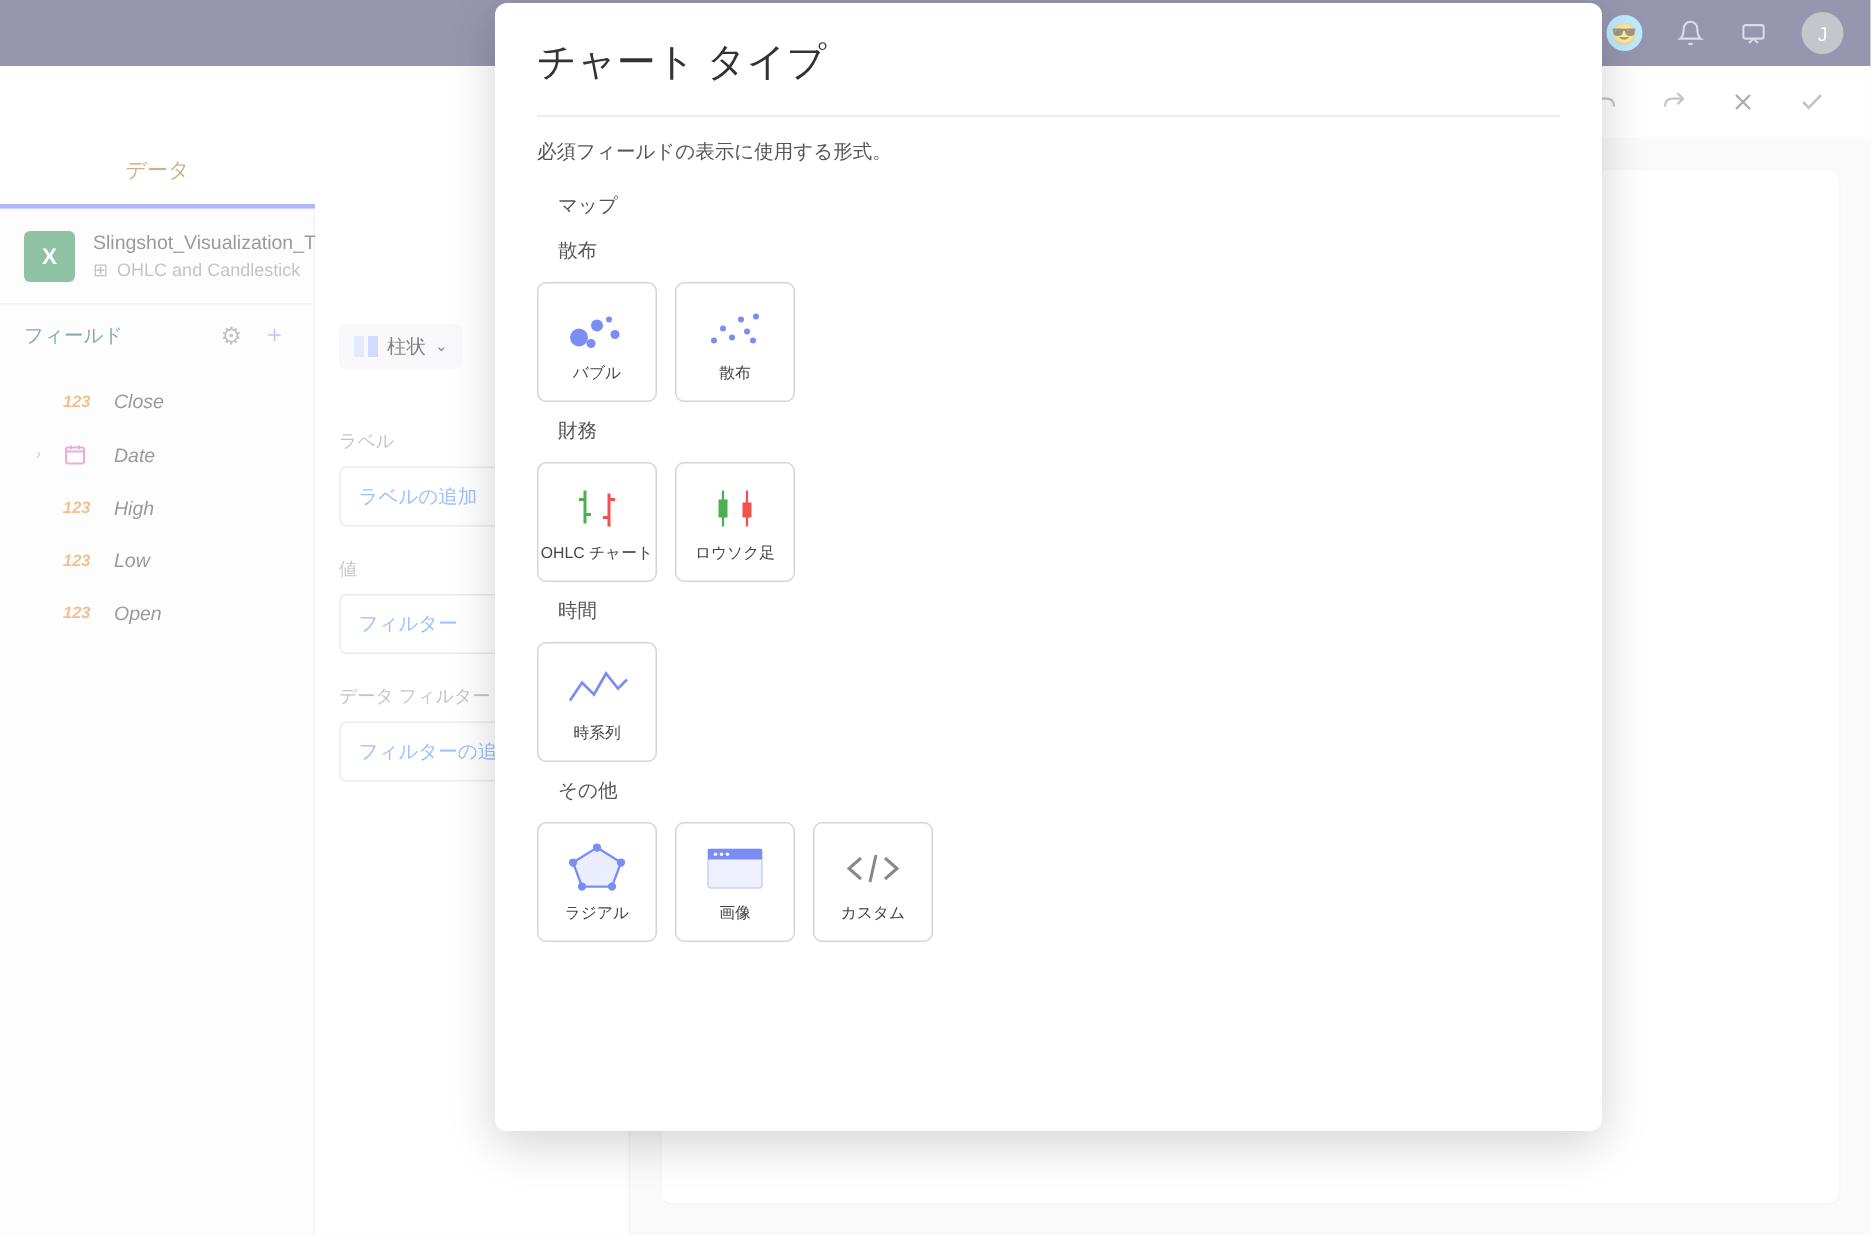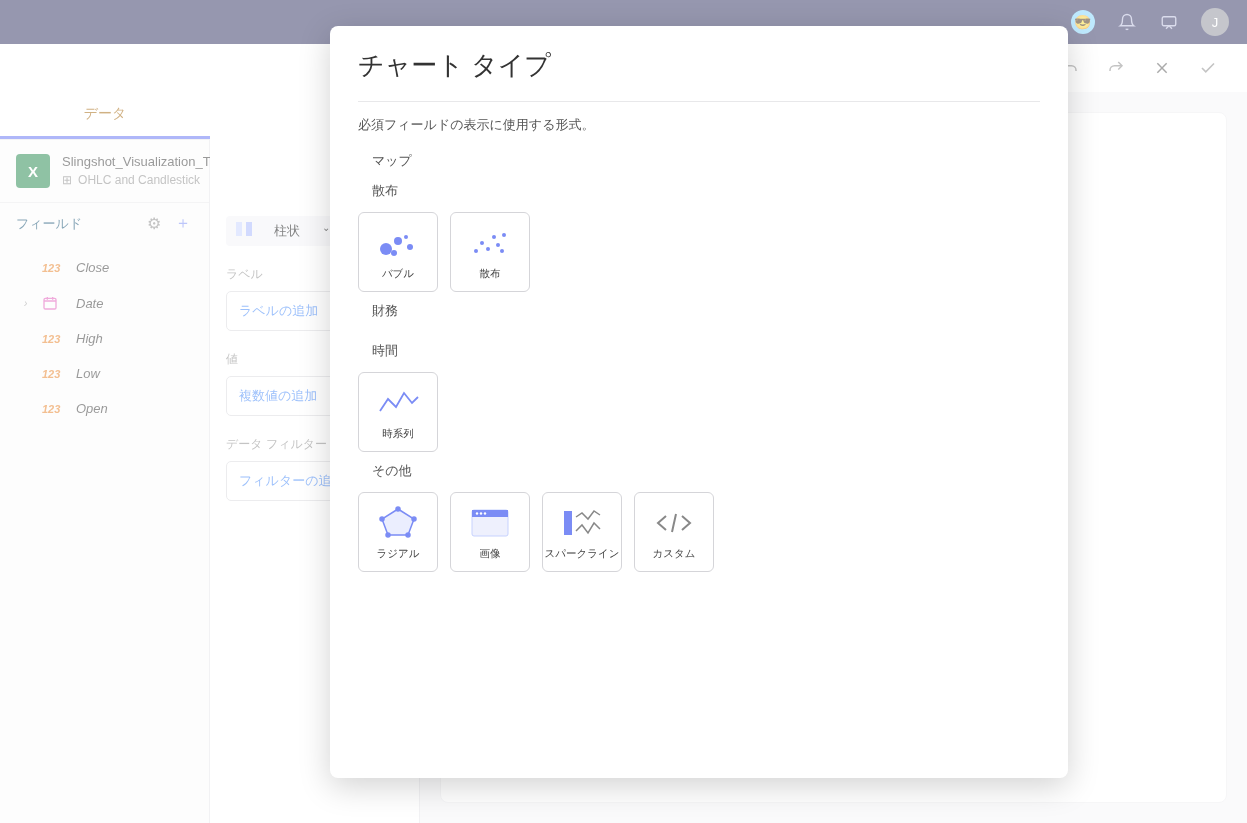--- a/index.html
+++ b/index.html
@@ -29,31 +29,31 @@
 .fields-header .fh-label { flex: 1; font-size: 13px; color: #0c4a6e; }
 .fields-header .fh-icon { color: #888; width: 18px; cursor: pointer; }
 
 .field-list { padding: 6px 0; }
 .field-item { display: flex; align-items: center; gap: 10px; padding: 10px 16px 10px 24px; font-size: 13px; color: #333; cursor: pointer; font-style: italic; }
 .field-item .ft { font-size: 11px; font-weight: 600; color: #e67e22; width: 24px; }
 .field-item.date .ft-date { color: #e056b8; }
 .field-item .chev { color: #999; font-size: 10px; width: 8px; }
 
 .middle-panel { width: 210px; background: #fff; border-right: 1px solid #e5e5e8; padding: 14px 16px; }
-.chart-type-btn { display: inline-flex; align-items: flex-start; gap: 22px; padding: 6px 10px; border-radius: 4px; background: #f2f3f7; font-size: 13px; cursor: pointer; margin-bottom: 20px; }
+.chart-type-btn { display: inline-flex; align-items: center; gap: 6px; padding: 6px 10px; border-radius: 4px; background: #f2f3f7; font-size: 13px; cursor: pointer; margin-bottom: 20px; }
 .chart-type-btn .ct-icon { width: 16px; height: 14px; background: linear-gradient(to right, #c7d2fe 40%, transparent 40%, transparent 60%, #a5b4fc 60%); }
-.cfg-section { margin-bottom: 20px; }
+.cfg-section { margin-bottom: 20px; margin-top: 20px; }
 .cfg-label { font-size: 12px; color: #888; margin-bottom: 8px; }
 .cfg-drop { border: 1px solid #d8d8dc; border-radius: 5px; padding: 10px 12px; font-size: 13px; color: #3b82f6; cursor: pointer; white-space: nowrap; overflow: hidden; }
 
 .canvas-area { flex: 1; background: #f5f5f7; padding: 20px; }
 .canvas-card { background: #fff; border-radius: 8px; height: 100%; border: 1px solid #ececef; display:flex; align-items:center; justify-content:center; color:#777; font-size:13px; }
 
 .backdrop { position: absolute; inset: 0; background: rgba(255,255,255,0.5); }
-.modal { position: absolute; top: 26px; left: 330px; width: 738px; height: 752px; background: #fff; border-radius: 8px; box-shadow: 0 8px 32px rgba(0,0,0,0.18); padding: 22px 28px 20px; overflow: auto; }
+.modal { position: absolute; top: 2px; left: 330px; width: 738px; height: 752px; background: #fff; border-radius: 8px; box-shadow: 0 8px 32px rgba(0,0,0,0.18); padding: 22px 28px 20px; overflow: auto; }
 .modal h1 { font-size: 26px; font-weight: 400; color: #333; margin-bottom: 18px; }
 .modal hr { border: none; border-top: 1px solid #e8e8ea; margin-bottom: 14px; }
 .modal .subtitle { font-size: 13px; color: #555; margin-bottom: 18px; }
 .cat-label { font-size: 13px; color: #555; margin: 8px 0 12px 14px; }
 .card-row { display: flex; gap: 12px; margin-bottom: 10px; flex-wrap: wrap; }
 .ct-card { width: 80px; height: 80px; border: 1px solid #d5d5d9; border-radius: 6px; display: flex; flex-direction: column; align-items: center; justify-content: center; gap: 6px; cursor: pointer; background: #fff; }
 .ct-card .cicon { width: 44px; height: 38px; display: flex; align-items: center; justify-content: center; }
 .ct-card .clabel { font-size: 10.5px; color: #444; text-align: center; line-height: 1.1; }
 
 svg { display: block; }
@@ -165,21 +165,21 @@
       <span class="ct-icon"></span>
       <span>柱状</span>
       <span style="font-size:10px;">⌄</span>
     </div>
     <div class="cfg-section">
         <div class="cfg-label">ラベル</div>
         <div class="cfg-drop">ラベルの追加</div>
       </div>
     <div class="cfg-section">
         <div class="cfg-label">値</div>
-        <div class="cfg-drop">複数値の追加</div>
+        <div class="cfg-drop">フィルター</div>
       </div>
     <div class="cfg-section">
         <div class="cfg-label">データ フィルター</div>
         <div class="cfg-drop">フィルターの追加</div>
       </div>
   </div>
 
   <div class="canvas-area">
     <div class="canvas-card">
         <span>表示するデータがありません。</span>
@@ -221,20 +221,48 @@
             <circle cx="36" cy="8" r="2" fill="#7b8cf5"></circle>
             <circle cx="34" cy="24" r="2" fill="#7b8cf5"></circle>
           </svg>
         </div>
       <div class="clabel">散布</div>
     </div>
   </div>
 
   <div class="cat-label">財務</div>
   <div class="card-row">
+    <div class="ct-card">
+      <div class="cicon">
+          <svg width="44" height="32" viewBox="0 0 44 32" stroke-width="2" fill="none">
+            <g stroke="#4caf50">
+              <line x1="14" y1="4" x2="14" y2="26"></line>
+              <line x1="10" y1="10" x2="14" y2="10"></line>
+              <line x1="14" y1="20" x2="18" y2="20"></line>
+            </g>
+            <g stroke="#ef5350">
+              <line x1="30" y1="6" x2="30" y2="28"></line>
+              <line x1="26" y1="22" x2="30" y2="22"></line>
+              <line x1="30" y1="10" x2="34" y2="10"></line>
+            </g>
+          </svg>
+        </div>
+      <div class="clabel">OHLC チャート</div>
+    </div>
+    <div class="ct-card">
+      <div class="cicon">
+          <svg width="44" height="32" viewBox="0 0 44 32">
+            <line x1="14" y1="4" x2="14" y2="28" stroke="#4caf50" stroke-width="1.5"></line>
+            <rect x="11" y="10" width="6" height="12" fill="#4caf50"></rect>
+            <line x1="30" y1="4" x2="30" y2="28" stroke="#ef5350" stroke-width="1.5"></line>
+            <rect x="27" y="12" width="6" height="10" fill="#ef5350"></rect>
+          </svg>
+        </div>
+      <div class="clabel">ロウソク足</div>
+    </div>
   </div>
 
   <div class="cat-label">時間</div>
   <div class="card-row">
     <div class="ct-card">
       <div class="cicon">
           <svg width="44" height="32" viewBox="0 0 44 32" fill="none" stroke="#7b8cf5" stroke-width="1.8">
             <polyline points="4,24 12,12 20,20 28,6 36,16 42,10"></polyline>
           </svg>
         </div>
@@ -264,30 +292,20 @@
             <rect x="2" y="2" width="36" height="7" fill="#7b8cf5"></rect>
             <circle cx="7" cy="5.5" r="1.2" fill="#fff"></circle>
             <circle cx="11" cy="5.5" r="1.2" fill="#fff"></circle>
             <circle cx="15" cy="5.5" r="1.2" fill="#fff"></circle>
           </svg>
         </div>
       <div class="clabel">画像</div>
     </div>
     <div class="ct-card">
       <div class="cicon">
-          <svg width="40" height="32" viewBox="0 0 40 32">
-            <rect x="2" y="4" width="8" height="24" fill="#7b8cf5"></rect>
-            <polyline points="14,10 20,6 26,12 32,4 38,8" fill="none" stroke="#888" stroke-width="1.5"></polyline>
-            <polyline points="14,24 20,18 26,26 32,16 38,22" fill="none" stroke="#888" stroke-width="1.5"></polyline>
-          </svg>
-        </div>
-      <div class="clabel">スパークライン</div>
-    </div>
-    <div class="ct-card">
-      <div class="cicon">
           <svg width="40" height="26" viewBox="0 0 40 26" fill="none" stroke="#888" stroke-width="2">
             <polyline points="12,6 4,13 12,20"></polyline>
             <polyline points="28,6 36,13 28,20"></polyline>
             <line x1="22" y1="4" x2="18" y2="22"></line>
           </svg>
         </div>
       <div class="clabel">カスタム</div>
     </div>
   </div>
 </div>

